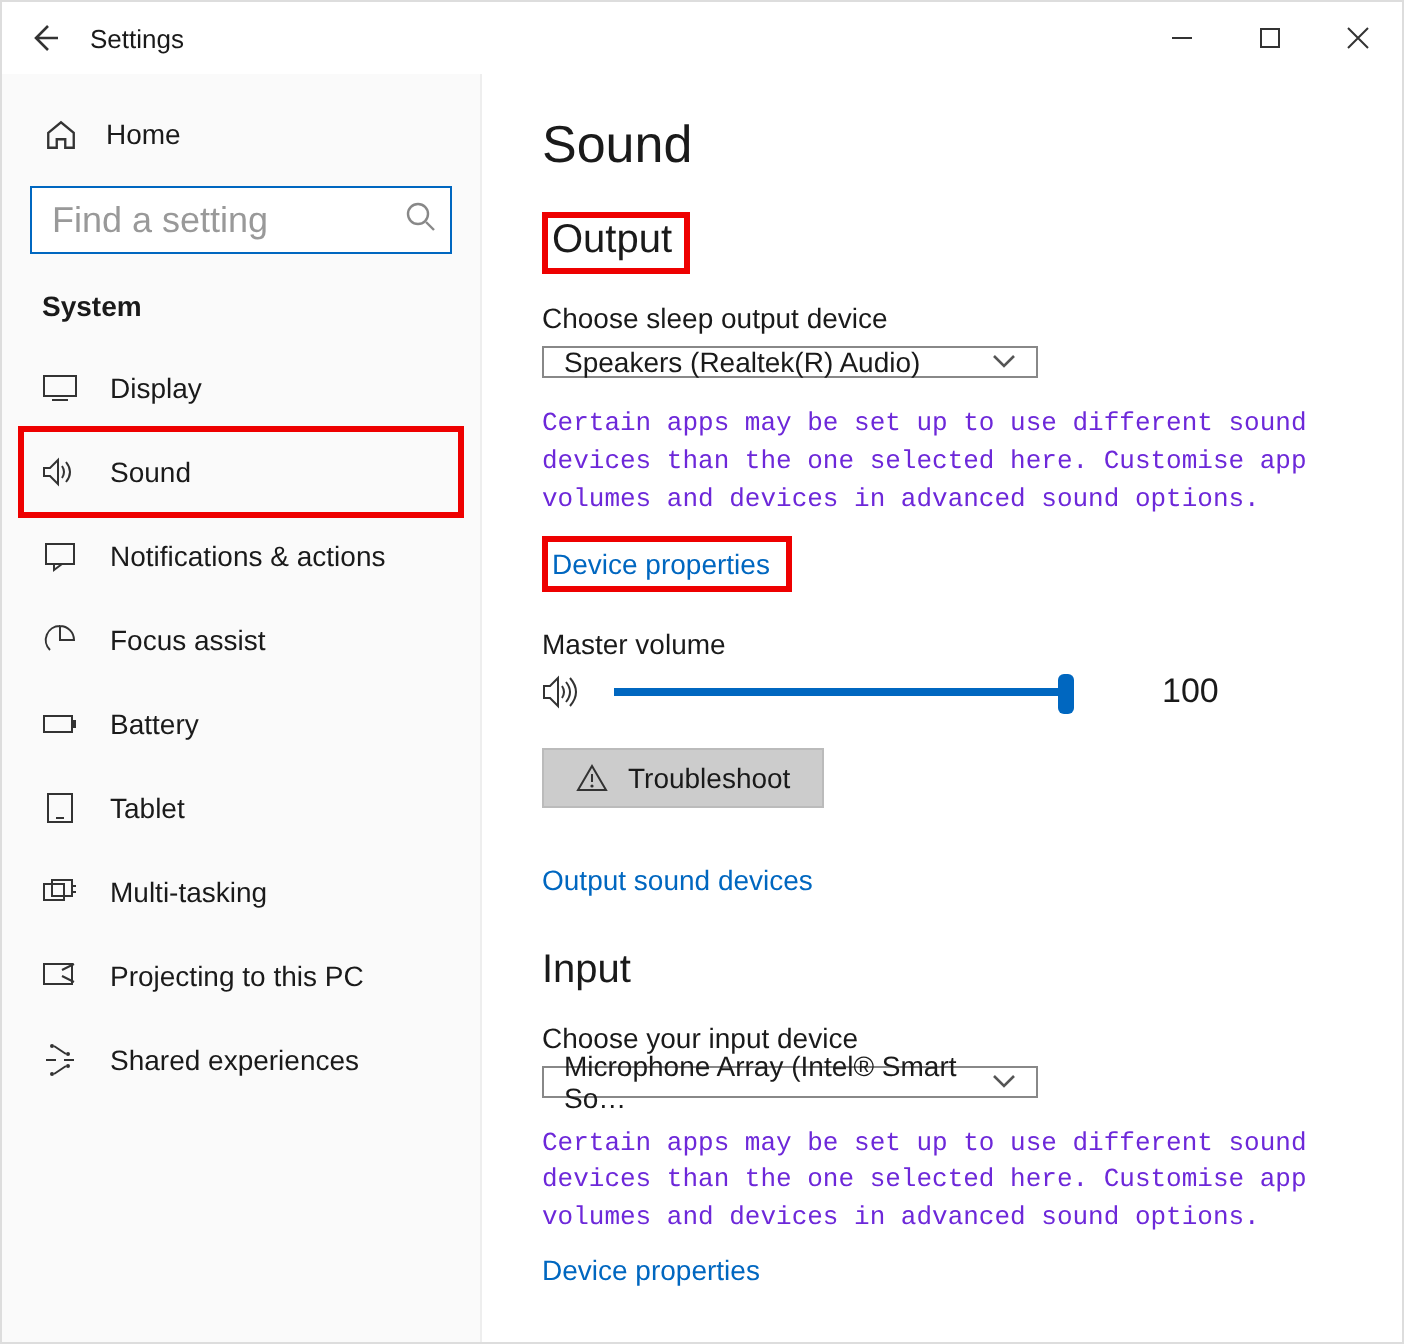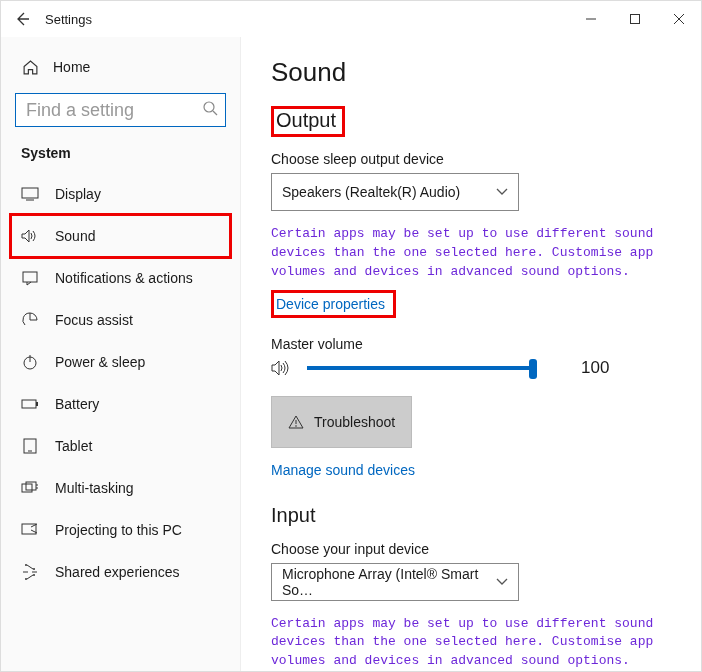--- a/index.html
+++ b/index.html
@@ -22,31 +22,31 @@
   .nav-item.selected { background:transparent; }
   .nav-box-sound { position:relative; }
   .nav-box-sound::after { content:""; position:absolute; left:-6px; right:-6px; top:-2px; bottom:-2px; border:3px solid #e00; pointer-events:none; }
   .icon { width:18px; display:flex; justify-content:center; color:#333; }
   .content { flex:1; padding:20px 30px; overflow-y:auto; }
   h1 { font-weight:500; font-size:26px; margin:0 0 18px 0; }
   h2 { font-weight:500; font-size:20px; margin:0 0 14px 0; }
   .out-box { display:inline-block; border:3px solid #e00; padding:0 6px 2px 2px; margin-bottom:14px; }
   .out-box h2 { margin:0; }
   .field-label { font-size:14px; margin-bottom:6px; }
-  .select { width:248px; height:38px; border:1px solid #888; background:#fff; display:flex; align-items:center; justify-content:space-between; padding:0 10px; margin-bottom:14px; }
+  .select { width:248px; height:16px; border:1px solid #888; background:#fff; display:flex; align-items:center; justify-content:space-between; padding:0 10px; margin-bottom:14px; }
   .desc { font-size:13px; color:#6d28d9; line-height:1.45; margin-bottom:8px;font-family:Liberation Mono, monospace; }
   .link { color:#0067c0; font-size:14px; cursor:pointer; }
   .link-box { display:inline-block; border:3px solid #e00; padding:3px 8px 3px 2px; margin-bottom:18px; }
   .volume-row { display:flex; align-items:center; gap:16px; margin-bottom:18px; }
   .slider-wrap { position:relative; width:228px; height:20px; }
   .track { position:absolute; top:9px; left:0; right:0; height:2px; background:#c8c8c8; }
   .fill { position:absolute; top:8px; left:0; height:4px; width:226px; background:#0067c0; }
   .thumb { position:absolute; top:1px; left:222px; width:8px; height:20px; background:#0067c0; border-radius:3px; }
   .vol-val { font-size:17px; margin-left:30px; }
-  .troubleshoot { display:inline-flex; align-items:center; gap:10px; padding:17px 16px; background:#ccc; border:1px solid #bbb; margin-bottom:14px; cursor:default; }
+  .troubleshoot { display:inline-flex; align-items:center; gap:10px; padding:6px 16px; background:#ccc; border:1px solid #bbb; margin-bottom:28px; cursor:default; }
   .section-gap { height:26px; }
   svg { display:block; }
 </style>
 </head>
 <body>
 
 <div class="window">
 
   <div class="titlebar">
     <div class="tb-left">
@@ -132,29 +132,20 @@
 
       <div class="nav-item">
         <span class="icon">
             <svg width="16" height="16" viewBox="0 0 16 16">
               <path d="M8 1 A7 7 0 0 1 15 8 L8 8 Z M8 1 A7 7 0 0 0 3 13" stroke="#333" fill="none"></path>
             </svg>
           </span>
         <span>Focus assist</span>
       </div>
 
-      <div class="nav-item">
-        <span class="icon">
-            <svg width="16" height="16" viewBox="0 0 16 16">
-              <circle cx="8" cy="9" r="6" stroke="#333" fill="none"></circle>
-              <line x1="8" y1="1" x2="8" y2="8" stroke="#333"></line>
-            </svg>
-          </span>
-        <span>Power &amp; sleep</span>
-      </div>
 
       <div class="nav-item">
         <span class="icon">
             <svg width="18" height="12" viewBox="0 0 18 12">
               <rect x="1" y="2" width="14" height="8" stroke="#333" fill="none"></rect>
               <rect x="15" y="4" width="2" height="4" fill="#333"></rect>
             </svg>
           </span>
         <span>Battery</span>
       </div>
@@ -251,21 +242,21 @@
         <span>
             <svg width="16" height="14" viewBox="0 0 16 14">
               <path d="M8 1 L15 13 H1 Z" stroke="#333" fill="none"></path>
               <line x1="8" y1="5" x2="8" y2="9" stroke="#333"></line>
               <circle cx="8" cy="11" r="0.8" fill="#333"></circle>
             </svg>
           </span>
         <span>Troubleshoot</span>
       </div>
 
-      <div><span class="link">Manage sound devices</span></div>
+      <div><span class="link">Output sound devices</span></div>
 
       <div class="section-gap"></div>
 
       <h2>Input</h2>
 
       <div class="field-label">Choose your input device</div>
       <div class="select">
         <span>Microphone Array (Intel® Smart So…</span>
         <span>
             <svg width="12" height="8" viewBox="0 0 12 8">

